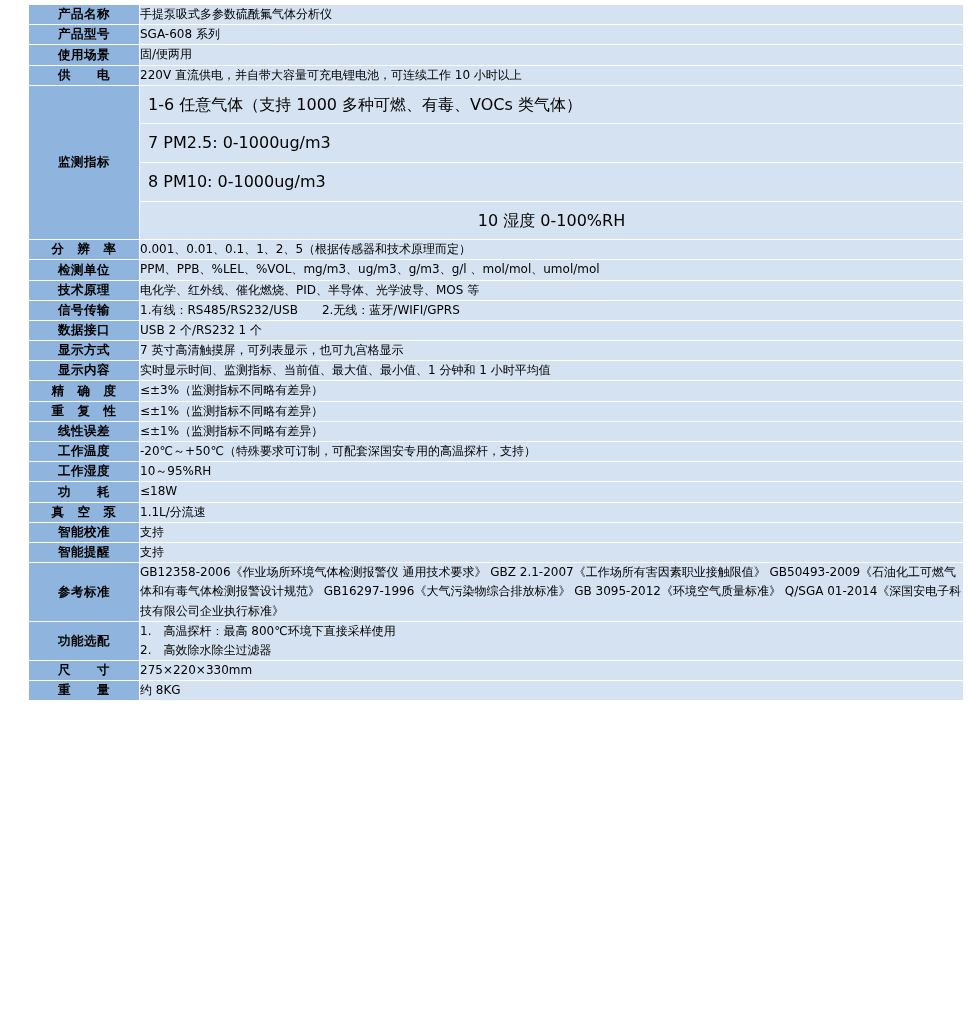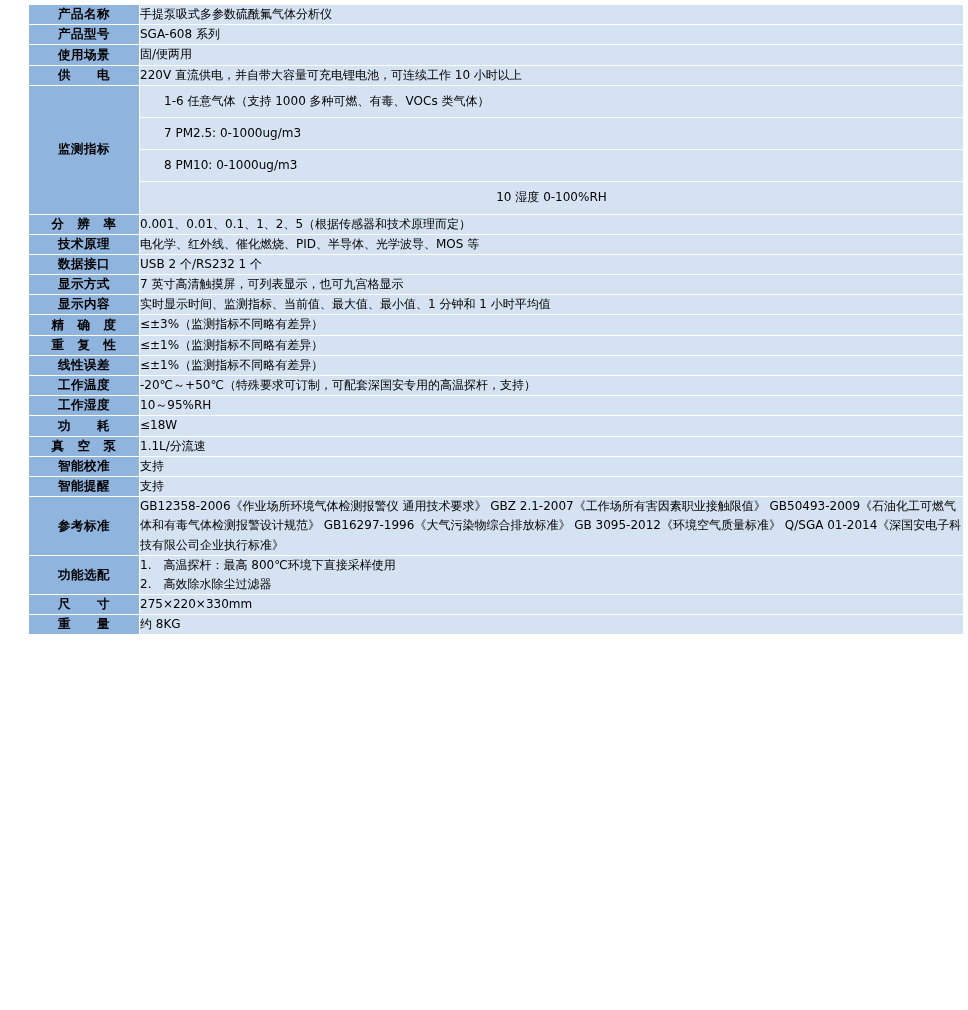--- a/index.html
+++ b/index.html
@@ -53,22 +53,22 @@
   }
   table.inner {
     border-collapse: collapse;
     width: 100%;
     table-layout: fixed;
   }
   table.inner td {
     border: 0;
     border-bottom: 1px solid #ffffff;
     background: #d5e2f1;
-    padding: 6px 24px;
-    font-size: 12px;
+    padding: 6px 8px;
+    font-size: 16px;
     line-height: 1.6;
   }
   table.inner tr:last-child td {
     border-bottom: 0;
     text-align: center;
   }
   .multiline {
     white-space: pre-line;
     line-height: 1.75;
   }
@@ -122,26 +122,34 @@
           </table>
         </td>
       </tr>
 
 
       <tr>
         <td class="label">分　辨　率</td>
         <td class="value">0.001、0.01、0.1、1、2、5（根据传感器和技术原理而定）</td>
       </tr>
 
+      <tr>
+        <td class="label">检测单位</td>
+        <td class="value">PPM、PPB、%LEL、%VOL、mg/m3、ug/m3、g/m3、g/l 、mol/mol、umol/mol</td>
+      </tr>
 
       <tr>
         <td class="label">技术原理</td>
         <td class="value">电化学、红外线、催化燃烧、PID、半导体、光学波导、MOS 等</td>
       </tr>
 
+      <tr>
+        <td class="label">信号传输</td>
+        <td class="value">1.有线：RS485/RS232/USB　　2.无线：蓝牙/WIFI/GPRS</td>
+      </tr>
 
       <tr>
         <td class="label">数据接口</td>
         <td class="value">USB 2 个/RS232 1 个</td>
       </tr>
 
       <tr>
         <td class="label">显示方式</td>
         <td class="value">7 英寸高清触摸屏，可列表显示，也可九宫格显示</td>
       </tr>

